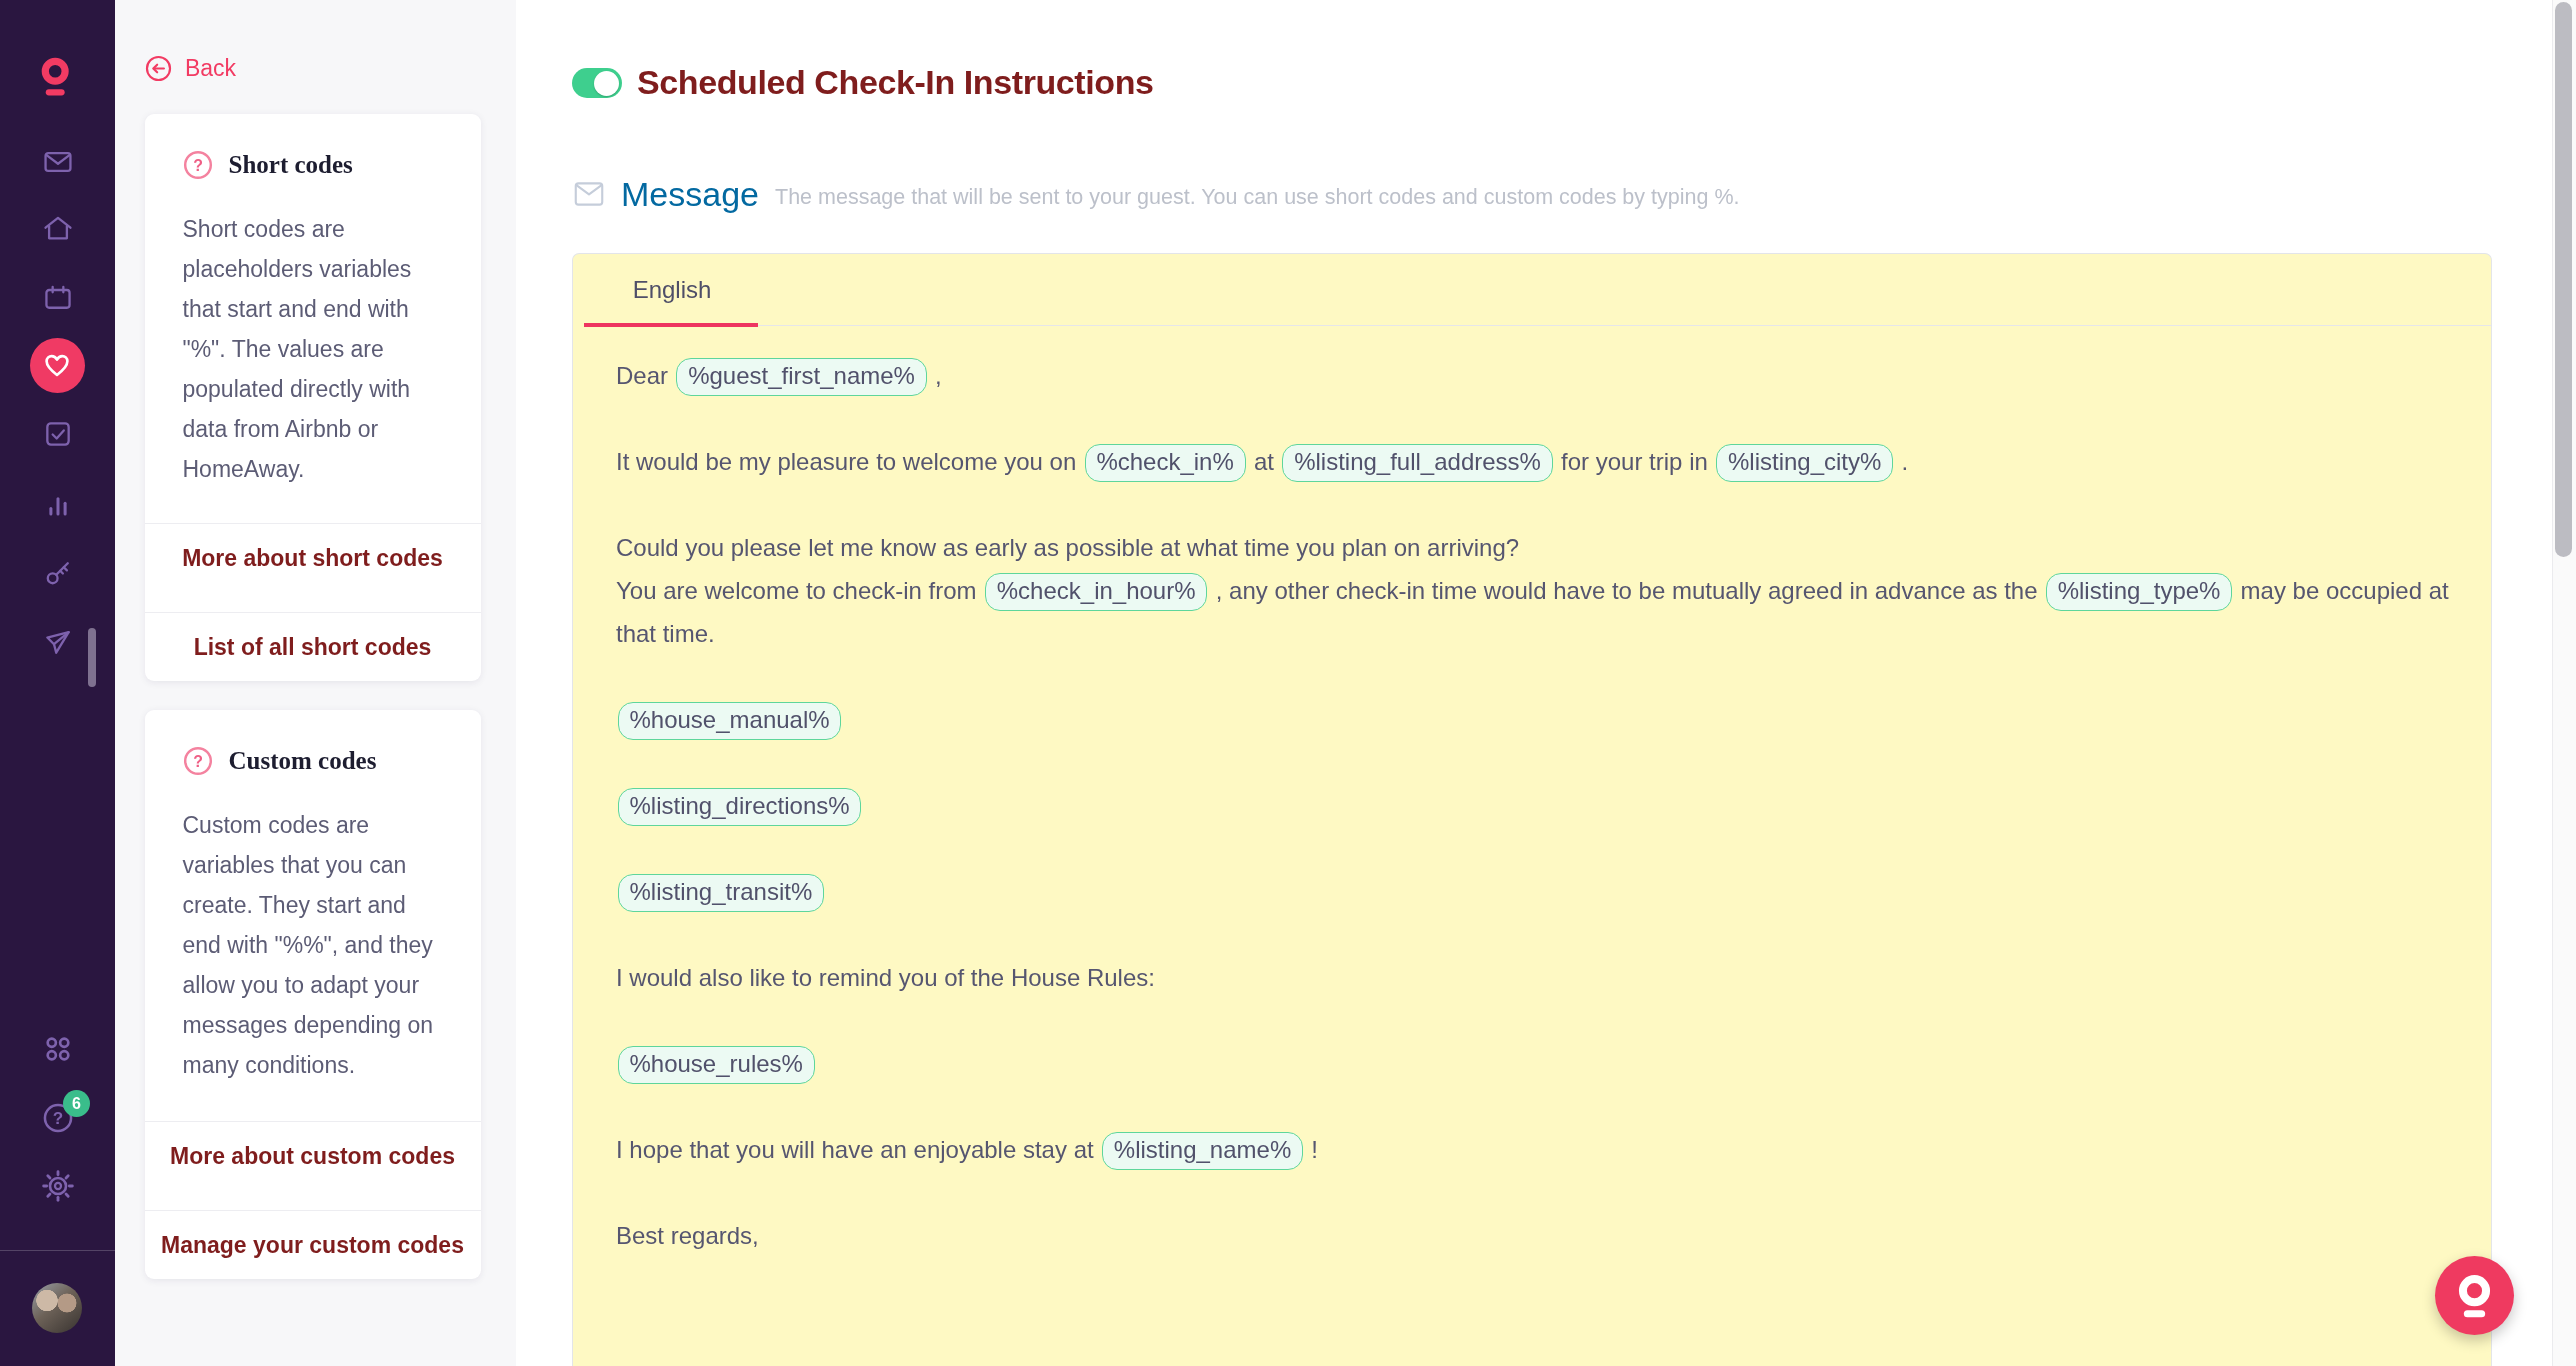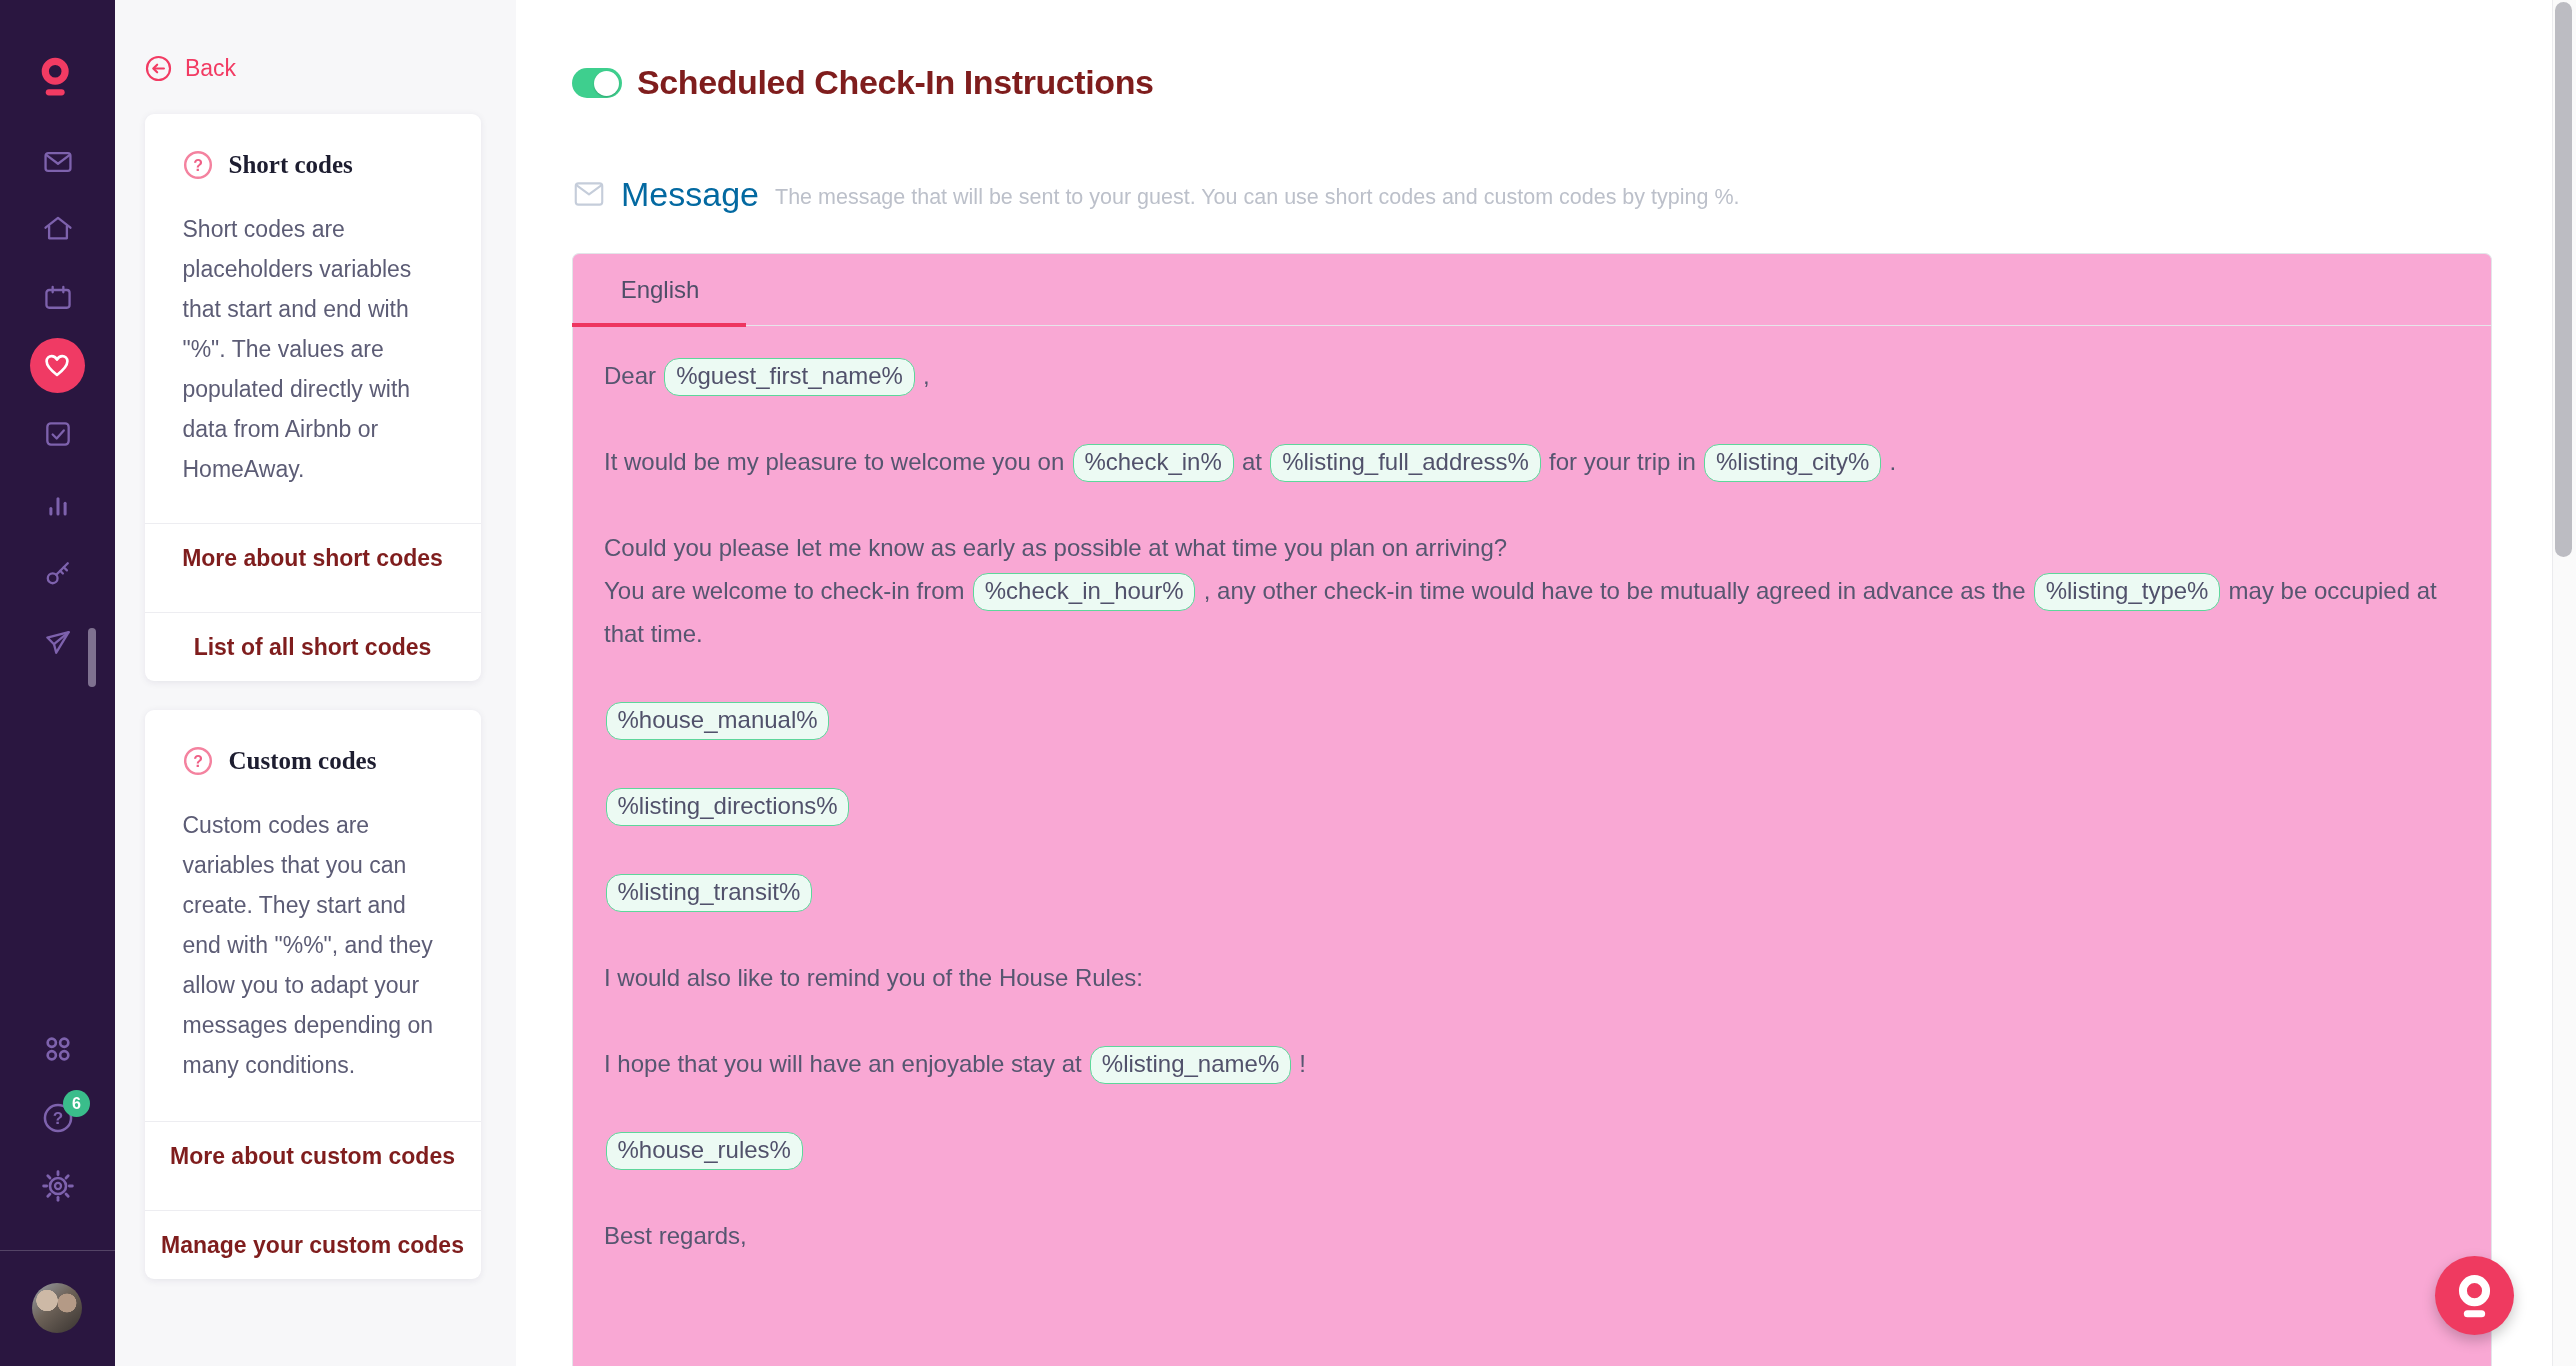--- a/index.html
+++ b/index.html
@@ -32,21 +32,21 @@
   .card-link { border-top:0.9px solid #ededf1; height:69px; display:flex; align-items:center; justify-content:center; color:#7f1d1d; font-weight:bold; font-size:23px; cursor:pointer; text-align:center;margin-top:20px; }
 
   
   .toggle { position:absolute; left:572px; top:68px; width:50px; height:30px; border-radius:15px; background:#3ecf8e; cursor:pointer; }
   .toggle-knob { position:absolute; right:2.7px; top:2.7px; width:25px; height:25px; border-radius:50%; background:#fff; box-shadow:0 0.9px 1.8px rgba(0,0,0,.2); }
   .page-title { position:absolute; left:637px; top:63px; font-size:34px; font-weight:bold; color:#7f1d1d; letter-spacing:-0.4px; }
   .sect-icon { position:absolute; left:573px; top:179px; }
   .sect-title { position:absolute; left:621px; top:175px; font-size:34px; font-weight:normal; color:#0369a1; }
   .sect-sub { position:absolute; left:775px; top:185px; font-size:21.5px; color:#bcc0ca; }
 
-  .msg-card { position:absolute; left:572px; top:253px; width:1920px; height:1114px; background:#f9a8d4; border:0.9px solid #e3e5e9; border-bottom:none; border-radius:7.2px 7.2px 0 0; }
+  .msg-card { position:absolute; left:572px; top:253px; width:1920px; height:1114px; background:#fef9c3; border:0.9px solid #e3e5e9; border-bottom:none; border-radius:7.2px 7.2px 0 0;padding-left:12px; }
   .tab-row { position:relative; height:72px; border-bottom:0.9px solid #e6e6ea; }
   .tab { position:absolute; left:0; top:0; width:174px; height:72px; display:flex; align-items:center; justify-content:center; font-size:24px; color:#4f4f68; cursor:pointer; }
   .tab-underline { position:absolute; left:-0.9px; bottom:-1.8px; width:174px; height:3.6px; background:#ee3560; }
   .msg-body { padding:28px 36px 0 31px; font-size:24px; color:#565670; cursor:text; }
   .para { margin-bottom:43px; }
   .mline { line-height:43px; min-height:43px; }
   .chip { display:inline-block; background:#ecfaf3; border:1.8px solid #5ed69b; border-radius:15px; padding:2.7px 10.7px 4.5px; color:#51516b; line-height:normal; margin:0 1.8px; cursor:pointer; }
 
   
   .vscroll { position:absolute; left:2552px; top:0; width:24px; height:1367px; background:#fafafa; border-left:0.9px solid #ebebee; }
@@ -250,24 +250,24 @@
           <div class="para">
             <div class="mline"><span class="chip">%listing_directions%</span></div>
           </div>
           <div class="para">
             <div class="mline"><span class="chip">%listing_transit%</span></div>
           </div>
           <div class="para">
             <div class="mline"><span>I would also like to remind you of the House Rules:</span></div>
           </div>
           <div class="para">
+            <div class="mline"><span class="chip">%house_rules%</span></div>
+          </div>
+          <div class="para">
             <div class="mline"><span>I hope that you will have an enjoyable stay at </span><span class="chip">%listing_name%</span><span> !</span></div>
-          </div>
-          <div class="para">
-            <div class="mline"><span class="chip">%house_rules%</span></div>
           </div>
           <div class="para">
             <div class="mline"><span>Best regards,</span></div>
           </div>
         </div>
     </div>
   </main>
 
   <div class="vscroll"></div>
   <div class="vthumb"></div>

